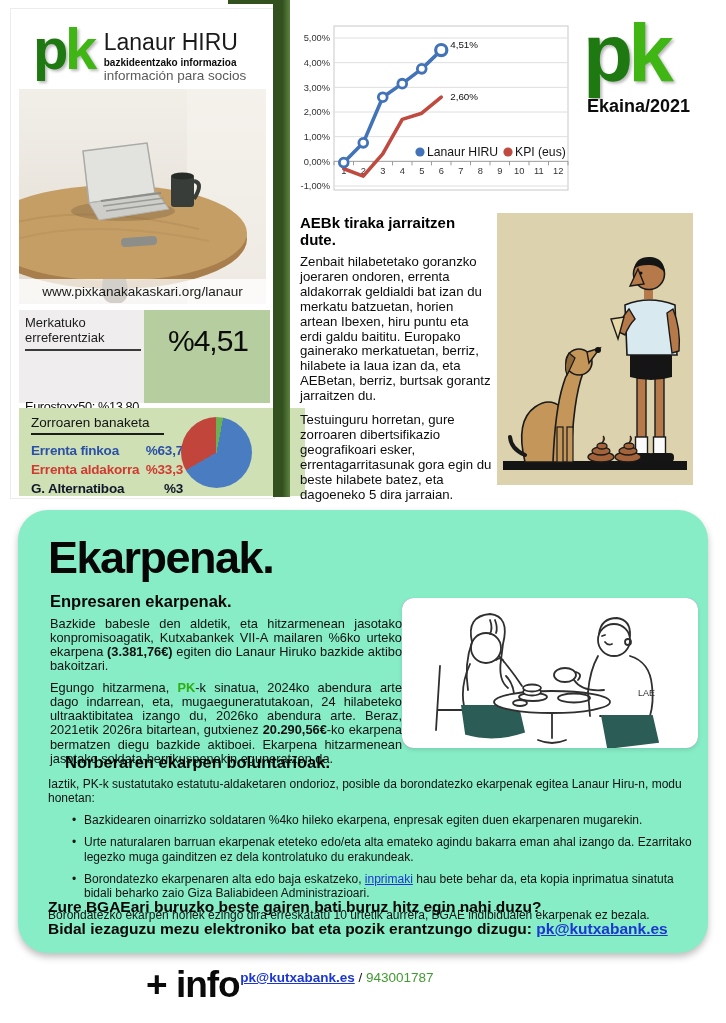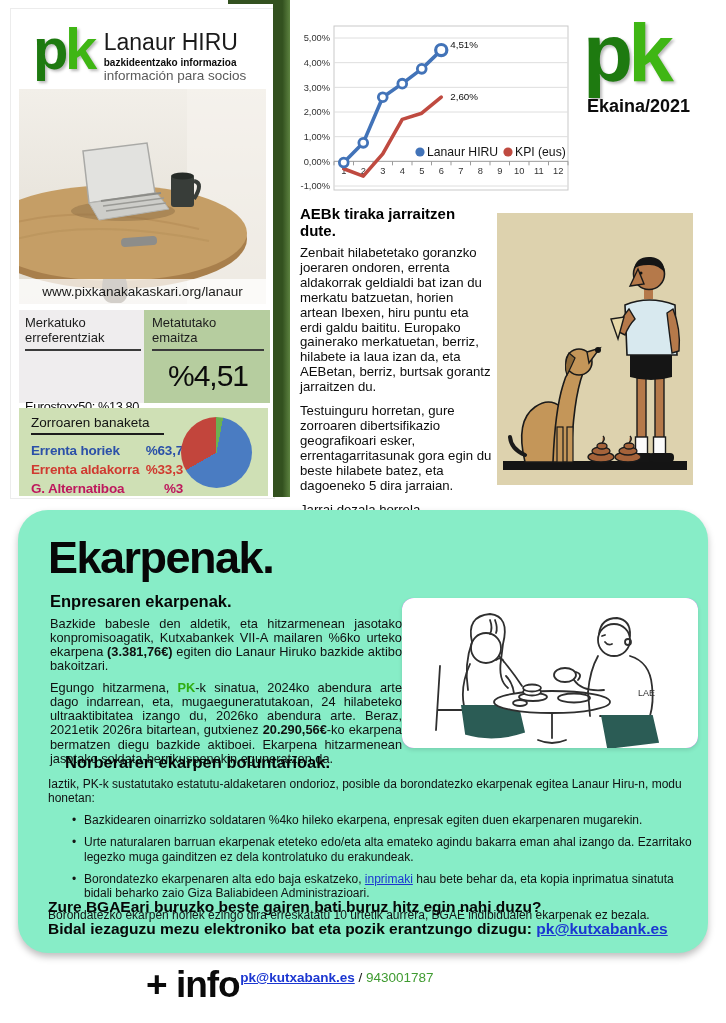--- a/index.html
+++ b/index.html
@@ -25,40 +25,40 @@
   .url-bar{position:absolute;left:0;bottom:0;width:100%;height:25px;line-height:25px;
            background:rgba(255,255,255,0.75);text-align:center;font-size:13.5px;color:#1a1a1a;}
   .market-box{position:absolute;left:8px;top:301px;width:116px;height:87px;background:#efedee;
               padding:6px 3px 0 6px;}
   .box-title{font-size:13px;color:#1c1c1c;line-height:1.15;border-bottom:2px solid #3a3a3a;
              padding-bottom:3px;margin-bottom:4px;}
   .market-item{font-size:12.8px;line-height:1.32;letter-spacing:-0.4px;color:#0e0e0e;margin-top:48px;}
   .result-box{position:absolute;left:133px;top:301px;width:112px;height:87px;background:#b6cd9f;
               padding:6px 6px 0 8px;}
   .result-value{font-size:30px;color:#0b0b0b;text-align:center;margin-top:8px;letter-spacing:-1px;}
-  .portfolio-box{position:absolute;left:8px;top:399px;width:249px;height:88px;background:#cfe0b5;}
+  .portfolio-box{position:absolute;left:8px;top:399px;width:286px;height:88px;background:#cfe0b5;}
   .pf-title{position:absolute;left:12px;top:7px;font-size:13.5px;color:#131313;
             border-bottom:2px solid #1c1c1c;padding-bottom:3px;padding-right:14px;}
   .p-rows{position:absolute;left:12px;top:33px;width:152px;}
   .p-row{display:flex;justify-content:space-between;font-weight:bold;font-size:13.5px;
          line-height:1.42;letter-spacing:-0.2px;}
   .p-row.c-blue{color:#2b50a8;}
   .p-row.c-red{color:#d03a30;}
-  .p-row.c-green{color:#be185d;}
+  .p-row.c-green{color:#0f172a;}
   .pie{position:absolute;left:162px;top:9px;width:71px;height:71px;border-radius:50%;}
   
   .chart{position:absolute;left:296px;top:24px;width:276px;height:172px;}
   .chart svg text{font-family:"Liberation Sans",sans-serif;}
   
   .issue{position:absolute;left:583px;top:16px;width:130px;}
   .pk-big{font-size:82px;}
   .issue-date{font-size:18px;font-weight:bold;color:#0c0c0c;margin-top:6px;margin-left:4px;}
   
   .commentary{position:absolute;left:300px;top:205px;width:194px;}
-  .commentary h2{font-size:15px;margin:0 0 7px 0;color:#000;}
+  .commentary h2{font-size:15px;margin:9px 0 7px 0;color:#000;}
   .commentary p{font-size:13.2px;line-height:1.13;margin:0 0 9px 0;color:#0d0d0d;}
   
   .dog-illus{position:absolute;left:497px;top:213px;width:196px;height:272px;}
   
   .mint-box{position:absolute;left:18px;top:510px;width:690px;height:443px;background:#87edc7;
             border-radius:30px;box-shadow:0 4px 7px rgba(0,0,0,0.25);}
   .ek-title{position:absolute;left:30px;top:22px;margin:0;font-size:45px;font-weight:800;
             letter-spacing:-1.5px;color:#070707;}
   .company-col{position:absolute;left:32px;top:82px;width:352px;}
   .company-col h3{margin:0 0 6px 0;font-size:16.5px;color:#050505;}
@@ -130,28 +130,27 @@
       <div class="url-bar">www.pixkanakakaskari.org/lanaur</div>
     </div>
     <div class="market-box">
       <div class="box-title">Merkatuko erreferentziak</div>
       <div class="market-item">Eurostoxx50: %13,80</div>
       <div class="market-item">Ibex35: %9,26</div>
       <div class="market-item">Bonoa 10urte: %0,42</div>
       <div class="market-item">KPI: %2,6</div>
     </div>
     <div class="result-box">
-      <div class="box-title">Metatutako emaitza</div>
       <div class="result-value">%4,51</div>
     </div>
     <div class="portfolio-box">
       <div class="pf-title">Zorroaren banaketa</div>
       <div class="p-rows">
         <div class="p-row c-blue">
-            <span>Errenta horiek</span>
+            <span>Errenta finkoa</span>
             <span>%63,7</span>
           </div>
         <div class="p-row c-red">
             <span>Errenta aldakorra</span>
             <span>%33,3</span>
           </div>
         <div class="p-row c-green">
             <span>G. Alternatiboa</span>
             <span>%3</span>
           </div>

